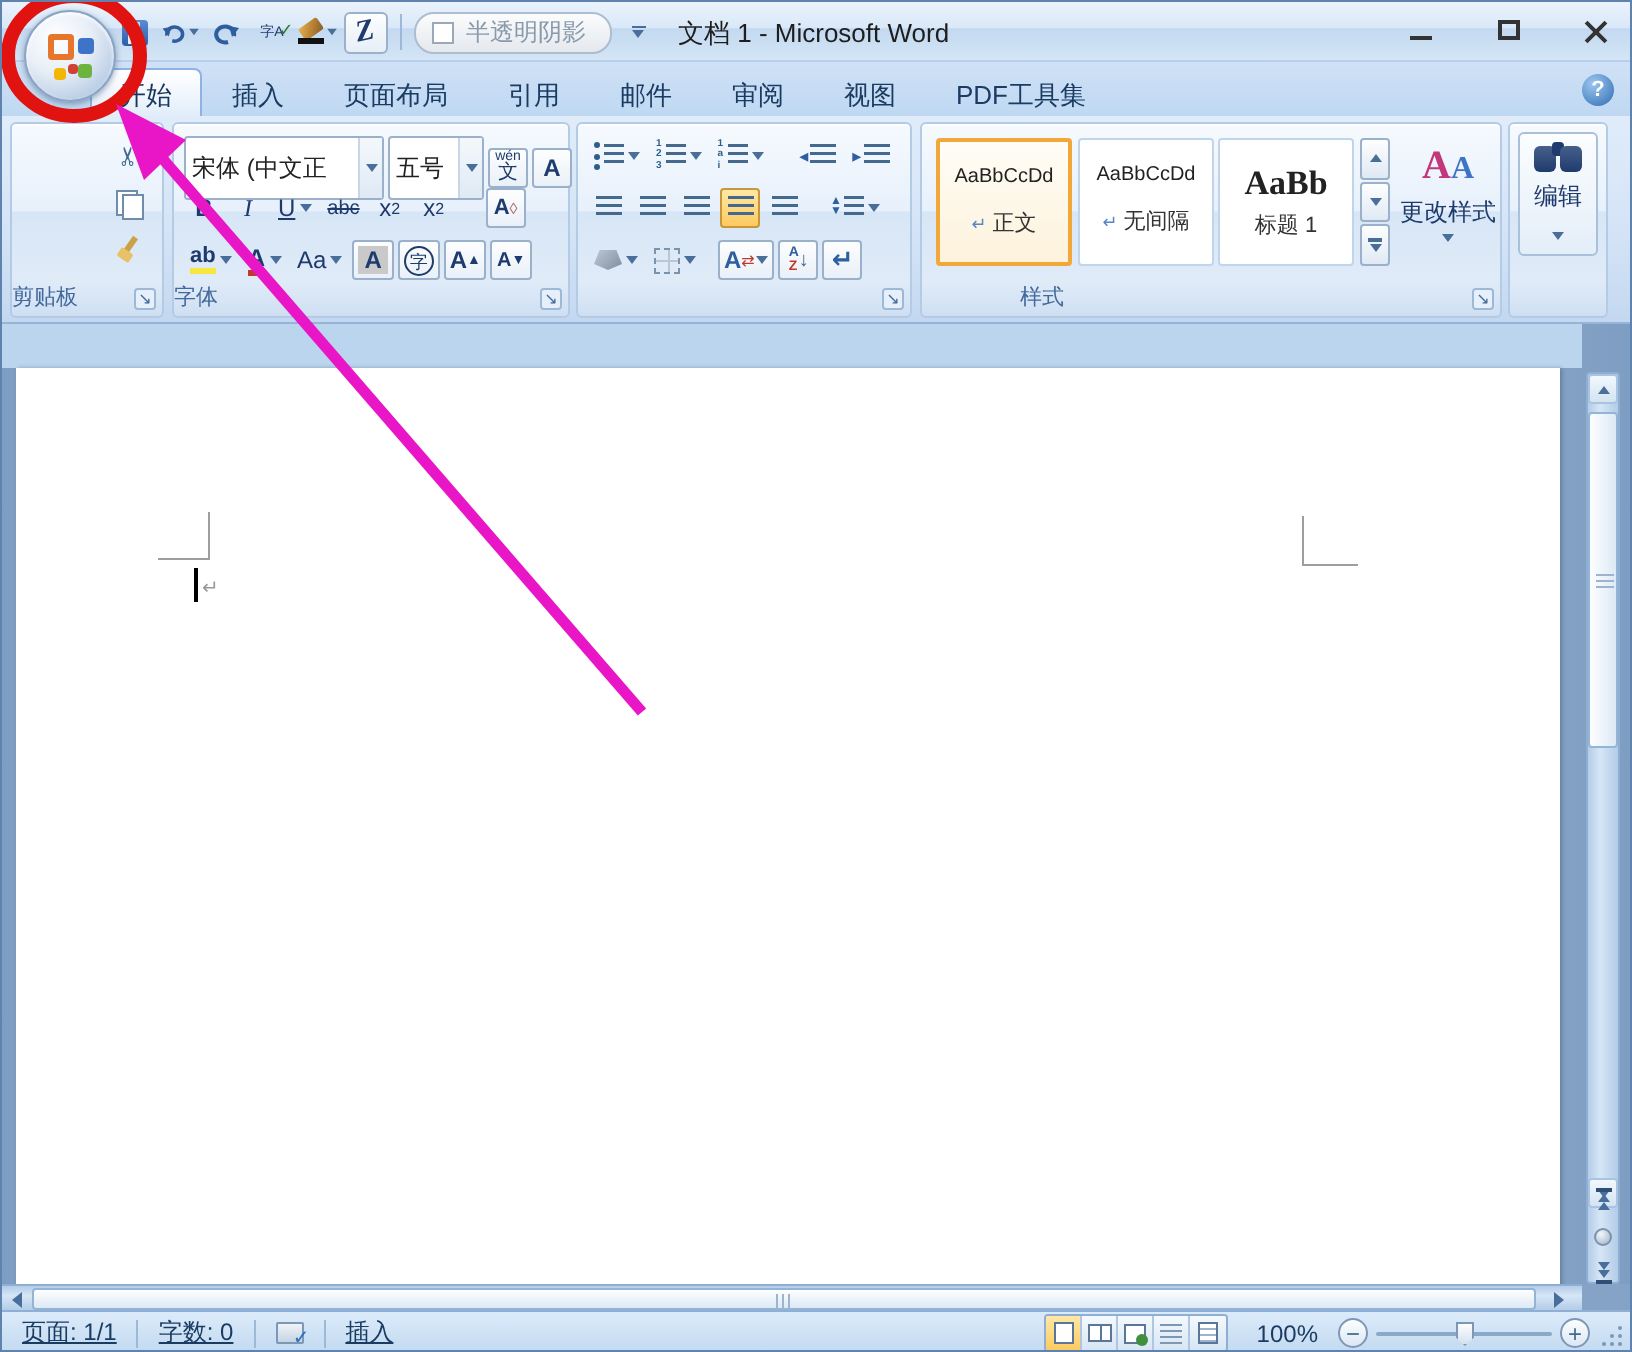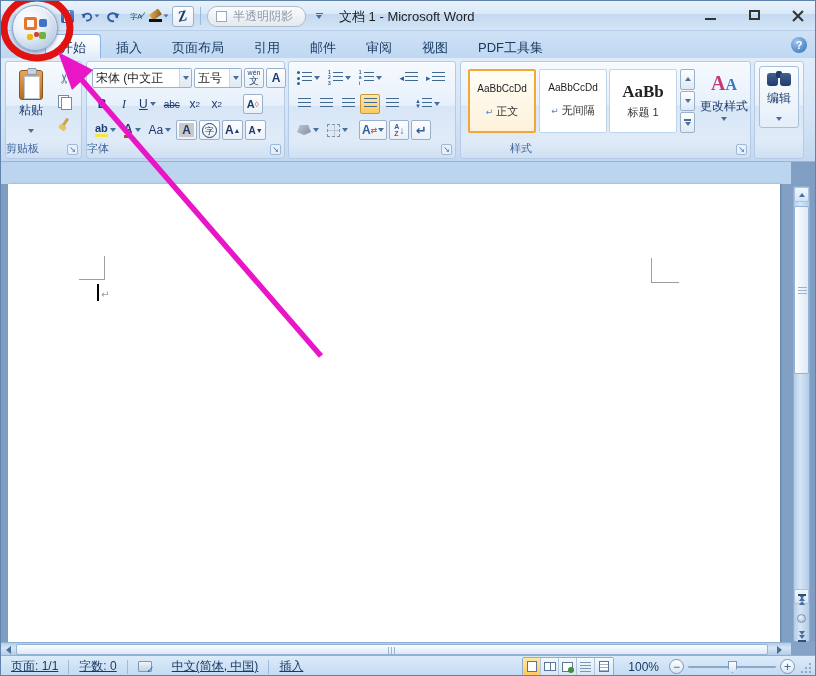--- a/index.html
+++ b/index.html
@@ -106,21 +106,21 @@
     line-height:9px; text-align:center; cursor:pointer; background:#e7f0fa;
   }
   .rbtn {
     height:20px; min-width:20px; display:inline-flex; align-items:center; justify-content:center;
     border:1px solid transparent; border-radius:2px; cursor:pointer; font-size:12px; color:#1f3b6d;
     padding:0 2px; position:relative;
   }
   .rbtn.boxed { border-color:#9ab0cb; background:linear-gradient(180deg,#fdfefe,#e9f0f8); }
   .rbtn.active { background:linear-gradient(180deg,#ffe8a6,#fdca5f); border-color:#c79739; }
   .combo {
-    height:20px; background:#fff; border:1px solid #9ab0cb; border-radius:2px;
+    height:32px; background:#fff; border:1px solid #9ab0cb; border-radius:2px;
     display:flex; align-items:center; font-size:12px; color:#222; cursor:pointer;
   }
   .combo .ctext { padding:0 3px; overflow:hidden; white-space:nowrap; flex:1; }
   .combo .cdrop { width:12px; height:100%; display:flex; align-items:center; justify-content:center; border-left:1px solid #c8d6e6; background:linear-gradient(180deg,#f4f8fc,#dfe9f4); }
 
   
   #grp-clipboard { left:4px; width:77px; }
   .paste-big { position:absolute; left:6px; top:6px; width:38px; height:72px; text-align:center; cursor:pointer; border-radius:3px; }
   .clipboard-ic { margin:2px auto 2px; width:24px; height:30px; background:linear-gradient(180deg,#e7a659,#b56a24); border:1px solid #8a5620; border-radius:3px; position:relative; }
   .clipboard-ic::before { content:""; position:absolute; left:4px; top:5px; width:14px; height:21px; background:#fff; border:1px solid #b9c4d2; }
@@ -354,25 +354,20 @@
       <i class="ol2"></i>
       <i class="ol3"></i>
       <i class="ol4"></i>
       <i class="ol5"></i>
   </div>
 </div>
 
 <div id="ribbon">
 
   <div class="rgroup" id="grp-clipboard">
-    <div class="paste-big">
-      <div class="clipboard-ic"></div>
-      <div class="paste-label">粘贴</div>
-      <span class="tri-d"></span>
-    </div>
     <div class="clip-col">
       <div class="rbtn">
           <span class="scissors">✂</span>
         </div>
       <div class="rbtn">
           <div class="copy-ic"></div>
         </div>
       <div class="rbtn">
           <div class="brush-ic"></div>
         </div>
@@ -670,21 +665,20 @@
 </div>
 
 <div id="statusbar">
   <div class="st-item">页面: 1/1</div>
   <div class="st-sep"></div>
   <div class="st-item">字数: 0</div>
   <div class="st-sep"></div>
   <div class="st-item">
       <div class="spellbook"></div>
     </div>
-  <div class="st-item">中文(简体, 中国)</div>
   <div class="st-sep"></div>
   <div class="st-item">插入</div>
 
   <div id="st-right">
     <div class="viewbtns">
       <div class="vbtn active">
           <div class="v-doc"></div>
         </div>
       <div class="vbtn">
           <div class="v-book"></div>

